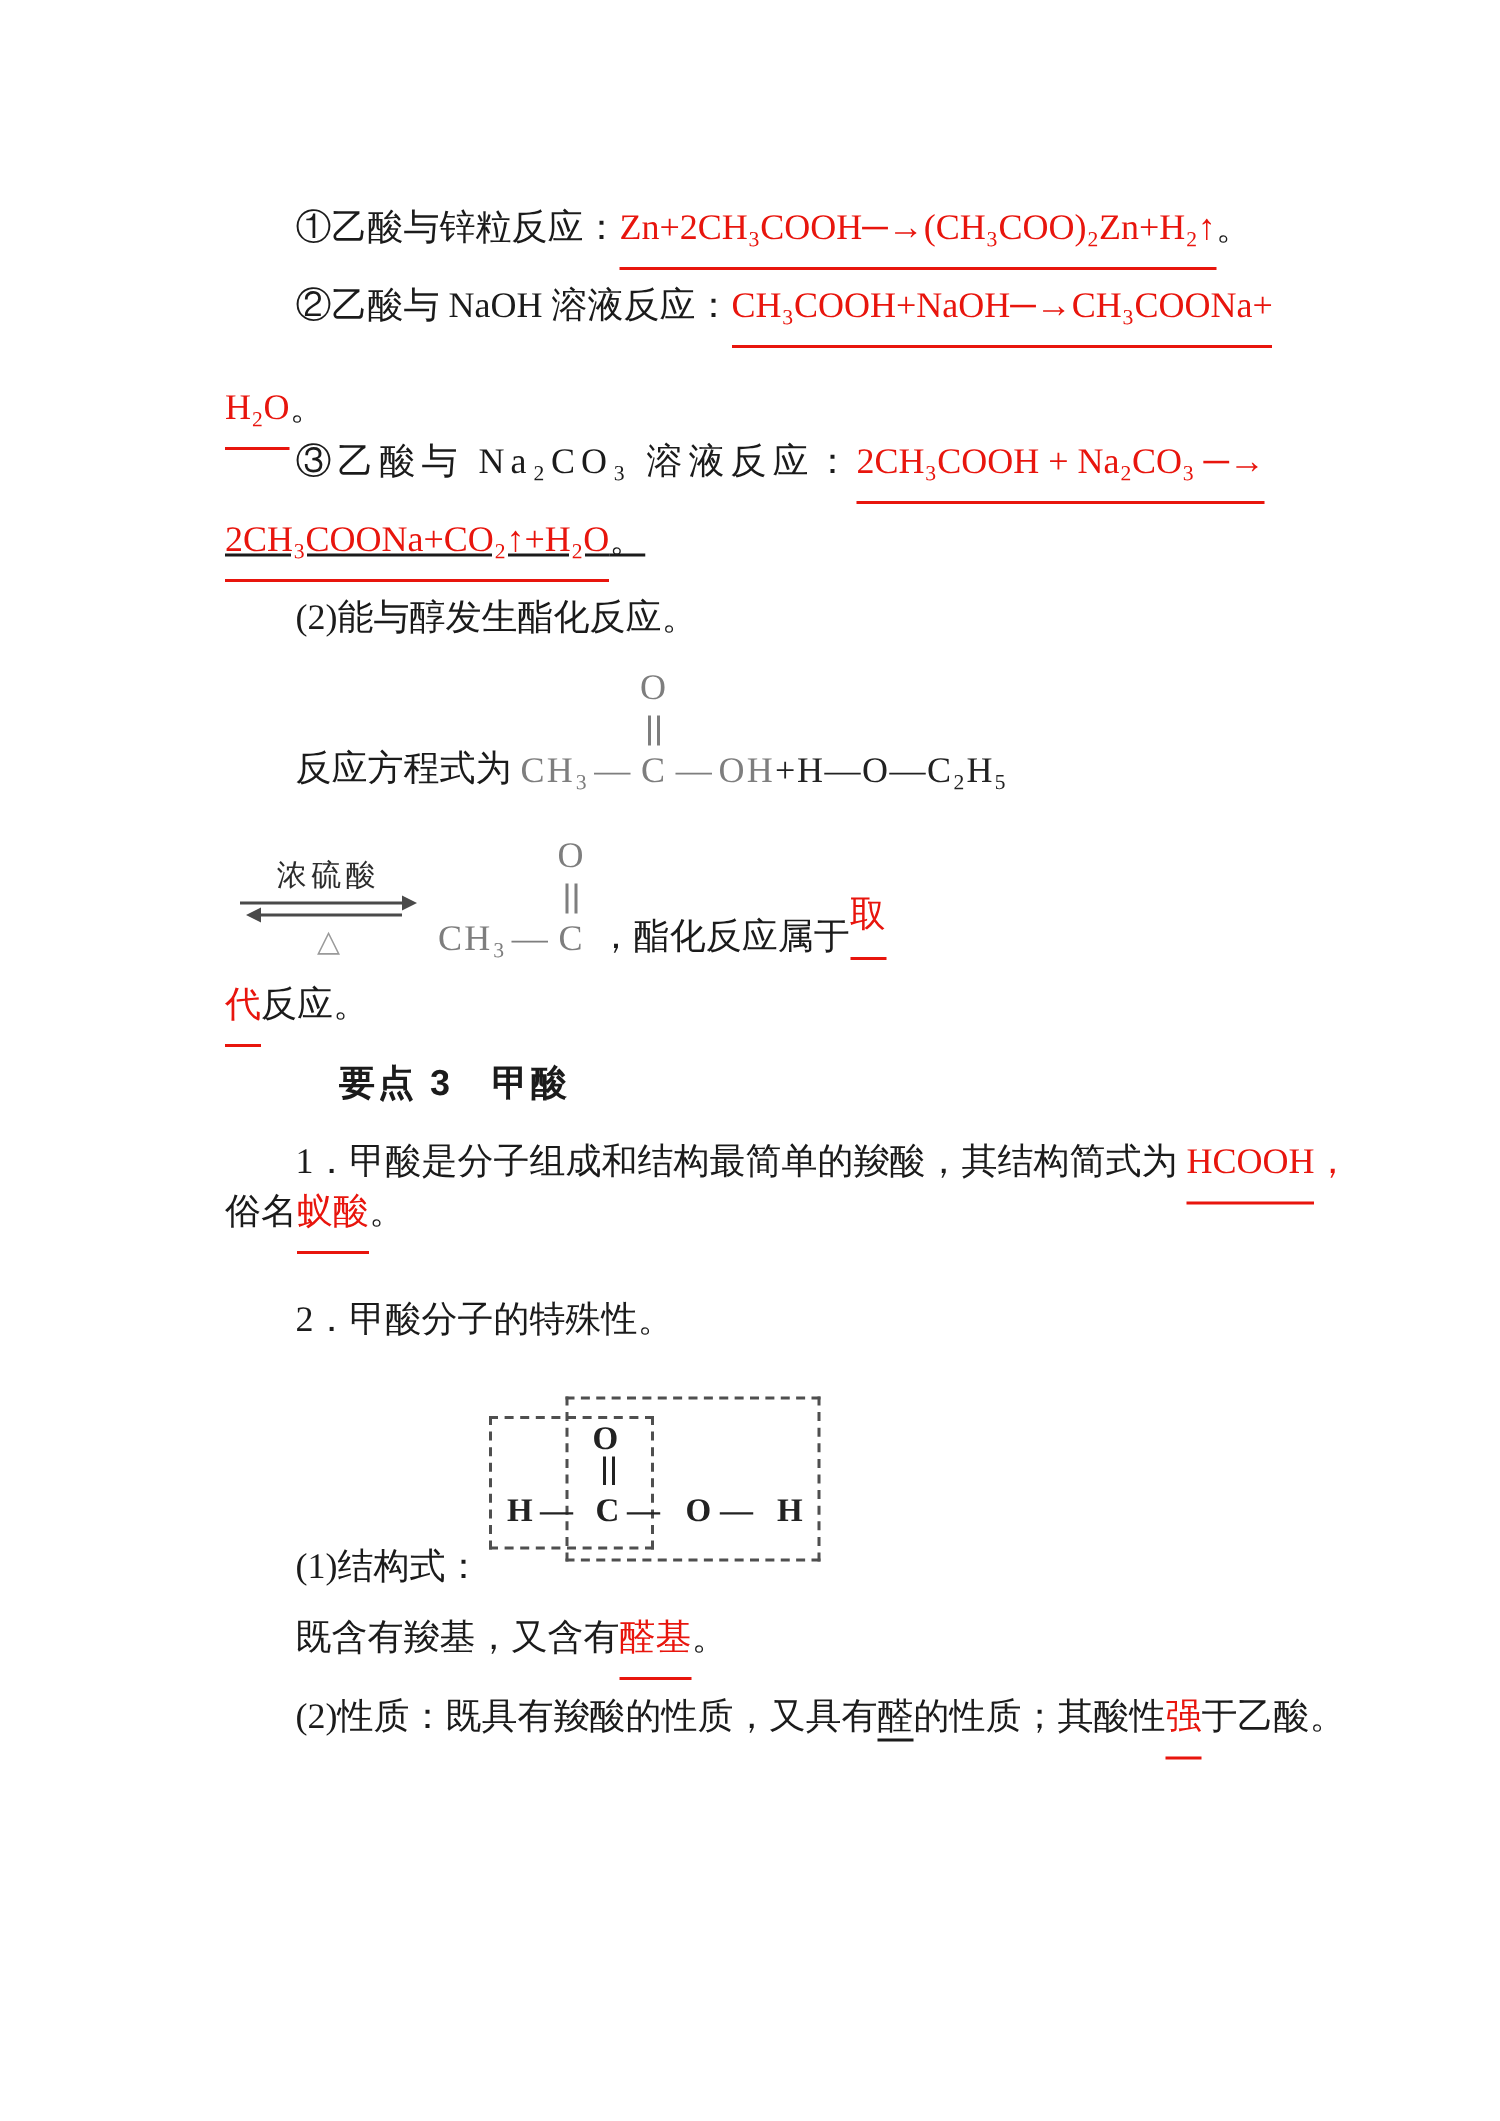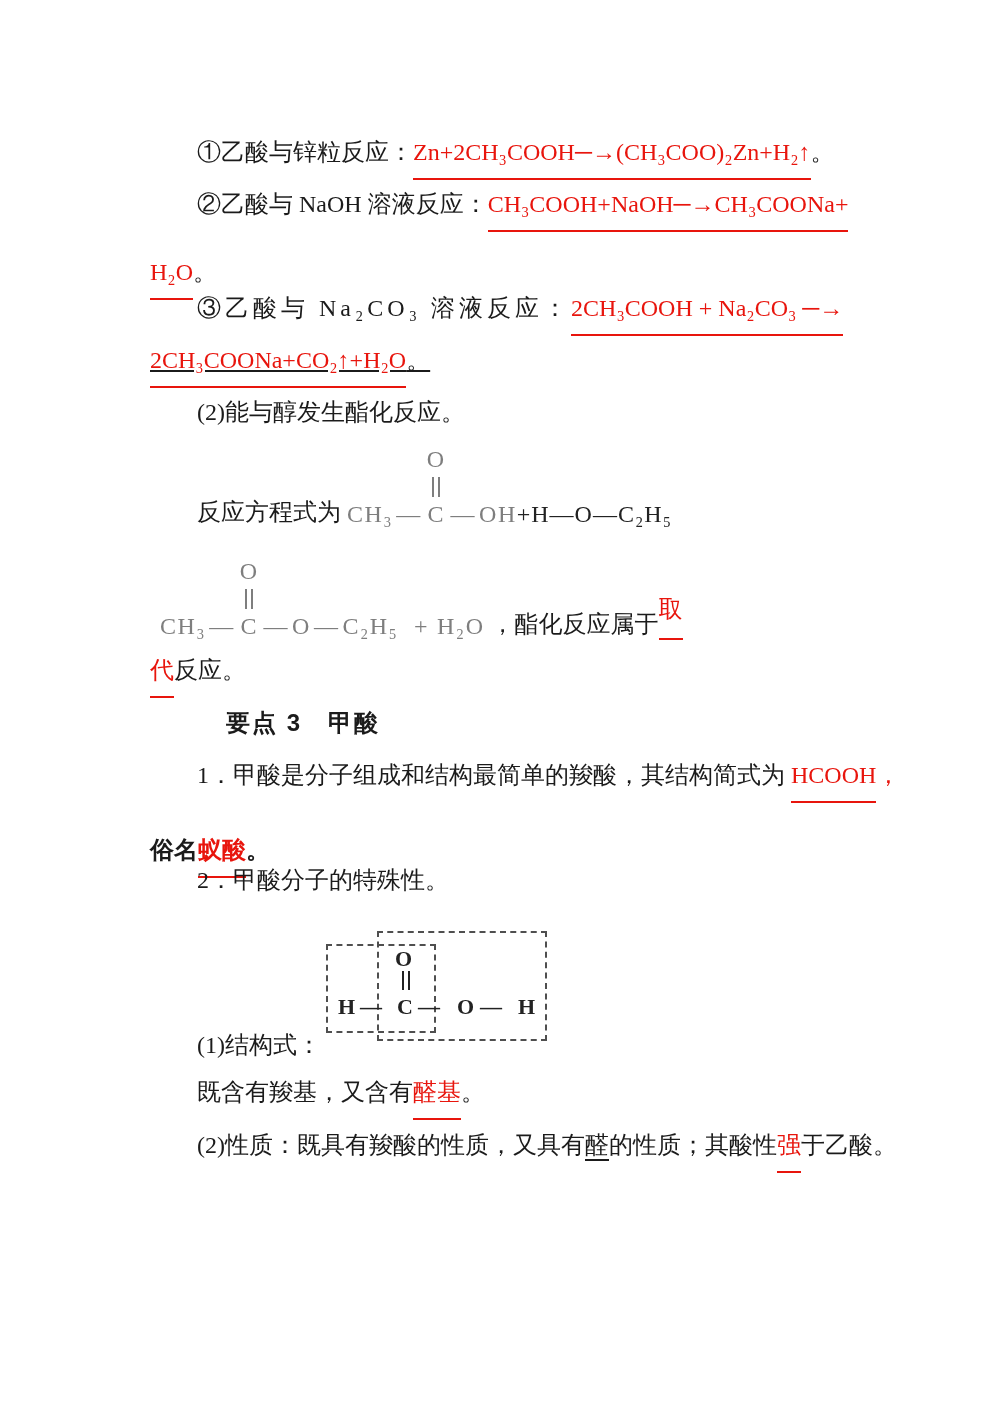--- a/index.html
+++ b/index.html
@@ -76,45 +76,51 @@
     <span class="cstack gf">
     <span>O</span>
     <span class="dbond"></span>
     <span>C</span>
   </span>
     <span class="gf"><span class="bond">—</span><span>OH</span></span>
   <span class="blackf" style="margin-left:0;text-align:right;">+H—O—C₂H₅</span>
 </div>
 
 <div class="frow" style="left:160px; top:548px; height:92px;">
+  <span class="arrowstack">
+    <span class="cat">浓硫酸</span>
+    <span class="eqarrows">
+        <span class="top"></span>
+        <span class="bot"></span>
+      </span>
+    <span class="delta">△</span>
+  </span>
   <span class="gf">
     <span>CH₃</span><span class="bond">—</span></span>
     <span class="cstack gf">
     <span>O</span>
     <span class="dbond"></span>
     <span>C</span>
   </span>
-    <span class="gf"><span class="bond">—</span><span>O</span><span class="bond">—</span><span>C₂H₅</span>
-  <span style="margin:0 8px;">+</span><span>H₂O</span></span>
   <span style="margin-left:6px;font-family:Liberation Serif, serif;">，酯化反应属于</span>
     <span class="red u">取</span>
 </div>
 
 <div class="line" style="left:150px; top:655px;">
   <span class="red u">代</span><span>反应。</span>
 </div>
 
 <div class="line heading" style="left:197px; top:708px;margin-left:29px;">
   <span>要点 3　甲酸</span>
 </div>
 
 <div class="line" style="left:197px; top:760px;">
   <span>1．甲酸是分子组成和结构最简单的羧酸，其结构简式为 </span><span class="red u">HCOOH</span><span class="red">，</span>
 </div>
-<div class="line" style="left:150px; top:835px;font-weight:bold;">
+<div class="line" style="left:150px; top:793px;">
   <span>俗名</span><span class="red u">蚁酸</span><span>。</span>
 </div>
 
 <div class="line" style="left:197px; top:865px;">
   <span>2．甲酸分子的特殊性。</span>
 </div>
 
 <div class="struct">
   <span class="sbox big"></span>
   <span class="sbox small"></span>

